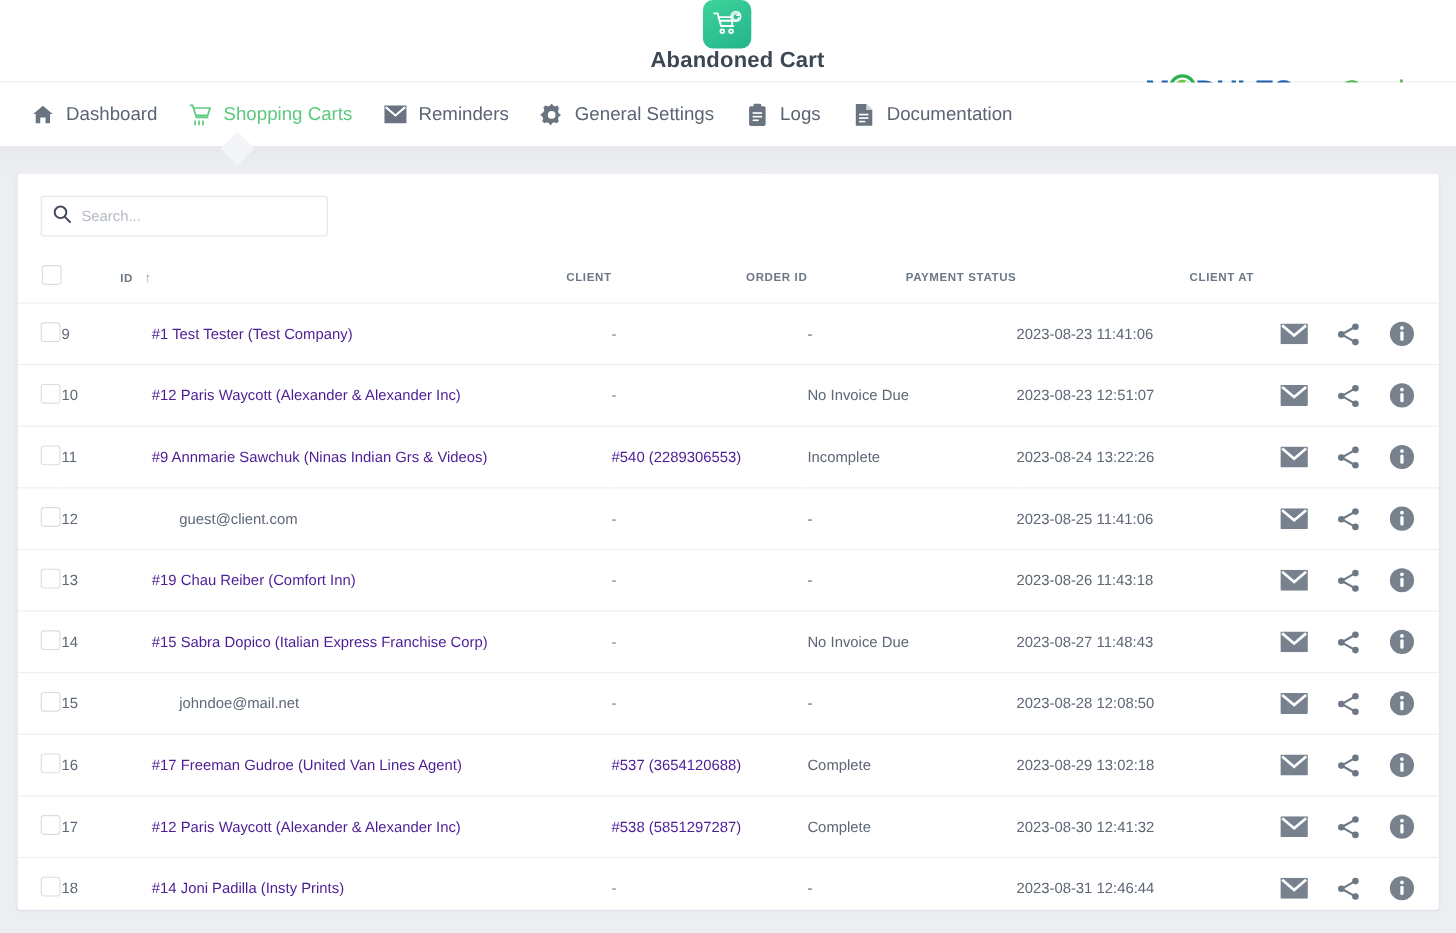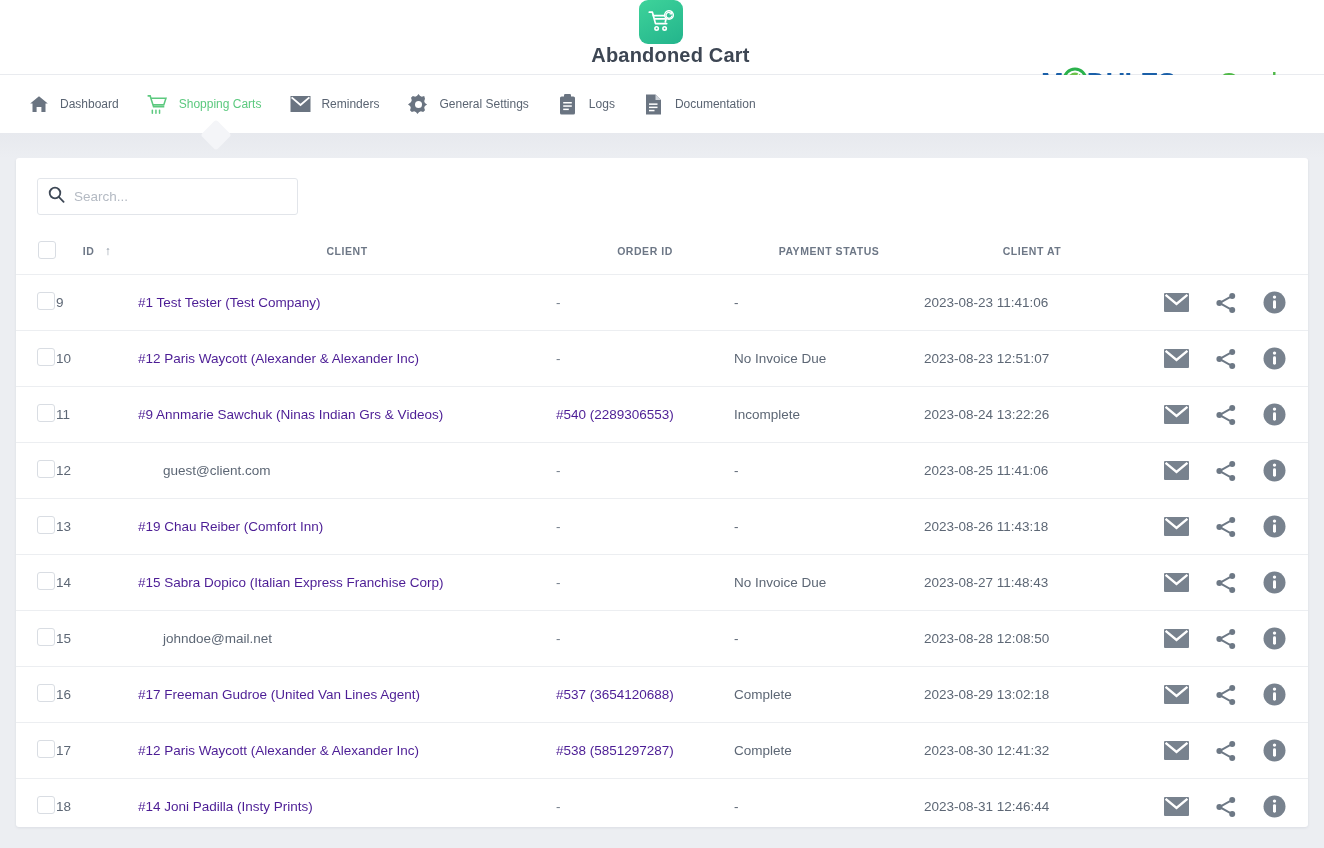--- a/index.html
+++ b/index.html
@@ -61,21 +61,21 @@
   .nav-item {
     display: flex;
     align-items: center;
     gap: 10px;
     padding: 0 14px;
     height: 58px;
     cursor: pointer;
     position: relative;
   }
   .nav-label {
-    font-size: 12px;
+    font-size: 17px;
     color: #5a6472;
     white-space: nowrap;
   }
   .nav-item.active .nav-label { color: #5cc97f; }
   .nav-ico { display: flex; align-items: center; justify-content: center; width: 22px; height: 22px; }
 
   
   .nav-strip {
     height: 25px;
     background: linear-gradient(180deg,#e7e9ee 0%, #eceef2 100%);
@@ -123,21 +123,21 @@
   }
   .search-box input::placeholder { color: #b4bac3; }
 
   
   table { width: 100%; border-collapse: collapse; table-layout: fixed; }
   thead th {
     font-size: 10.5px;
     letter-spacing: .55px;
     color: #6d7786;
     font-weight: bold;
-    text-align: center;
+    text-align: right;
     padding: 26px 0 13px 0;
     vertical-align: middle;
     white-space: nowrap;
   }
   tbody td {
     font-size: 13.5px;
     color: #5d6775;
     padding: 16px 0;
     border-top: 1px solid #eceef1;
     vertical-align: middle;

